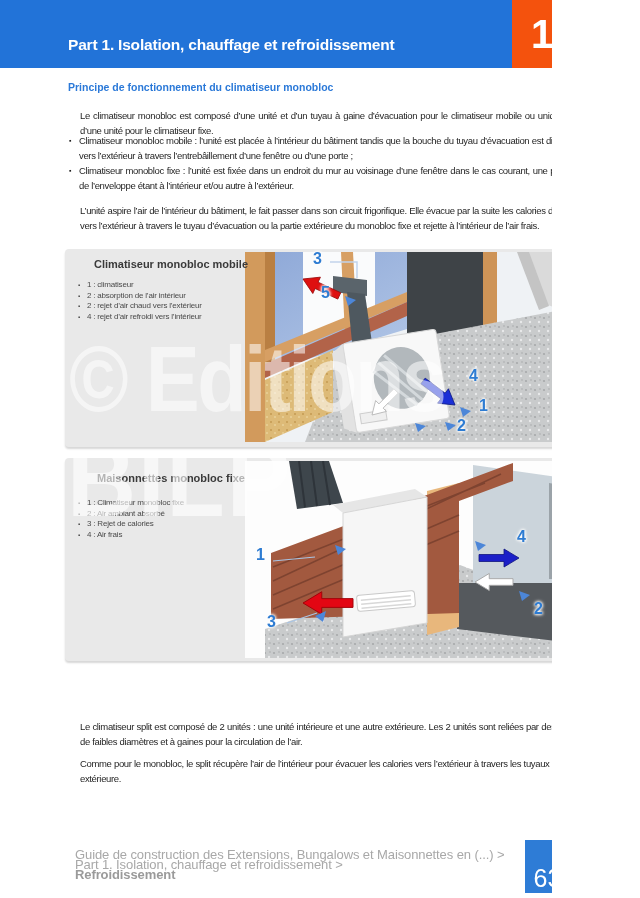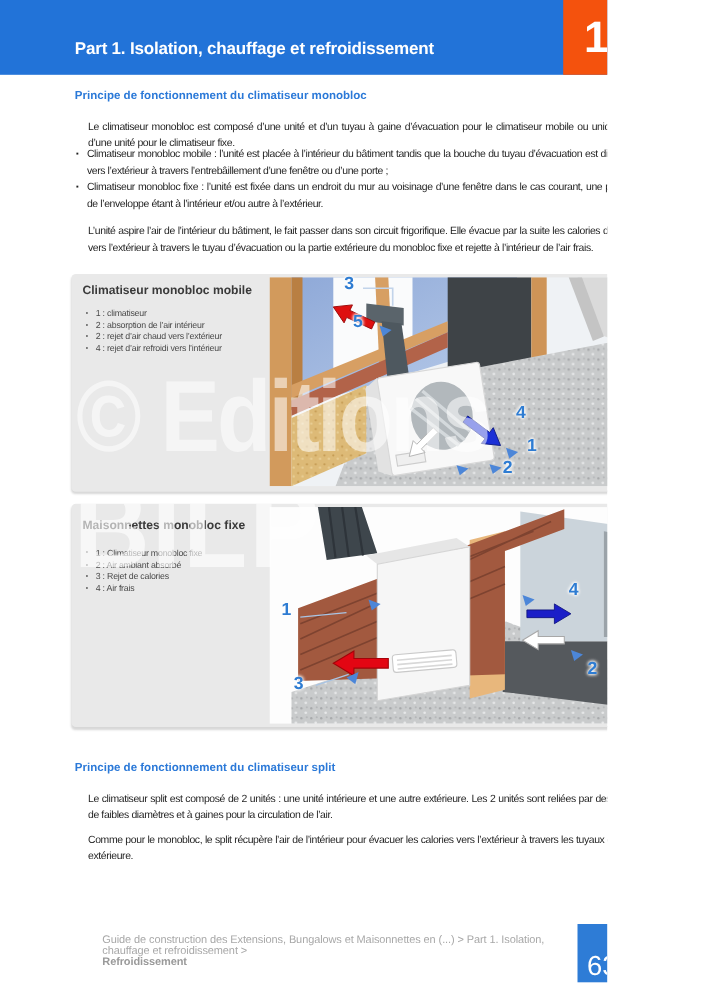--- a/index.html
+++ b/index.html
@@ -26,21 +26,21 @@
   .bullet-list li::before{content:"▪";position:absolute;left:1px;top:0;font-size:7px;color:#1f1f1f;}
   #para-2{top:191px;height:46px;}
   #heading-2{top:692px;}
   #para-3{top:707px;height:31px;}
   #para-4{top:744px;height:31px;}
   
   .figure{position:absolute;left:65px;width:510px;background:#E9E9E9;border-radius:4px;
           overflow:hidden;box-shadow:0 2px 2px rgba(0,0,0,0.16);}
   #figure-1{top:249px;height:198px;}
   #figure-2{top:458px;height:203px;}
-  .fig-title{position:absolute;left:10px;width:192px;font-size:11px;
+  .fig-title{position:absolute;left:10px;width:192px;text-align:center;font-size:11px;
              font-weight:bold;color:#3a3a3a;}
   #figure-1 .fig-title{top:9px;}
   #figure-2 .fig-title{top:14px;}
   .fig-legend{position:absolute;left:13px;margin:0;padding:0;list-style:none;width:170px;
               font-size:8px;line-height:10.5px;color:#4a4a4a;letter-spacing:-0.2px;}
   #figure-1 .fig-legend{top:31px;}
   #figure-2 .fig-legend{top:40px;}
   .fig-legend li{position:relative;padding-left:9px;}
   .fig-legend li::before{content:"▪";position:absolute;left:0;top:0;font-size:6px;color:#4a4a4a;}
   .illus{position:absolute;left:180px;top:3px;display:block;}
@@ -51,21 +51,21 @@
                 transform:scaleX(0.92);transform-origin:left top;letter-spacing:2px;}
   .num{position:absolute;font-size:16px;font-weight:bold;color:#2E7CD2;line-height:1;
        text-shadow:0 0 3px #fff,0 0 3px #fff,0 0 4px #fff;}
   
   #f1-m3{left:248px;top:2px;}  #f1-m5{left:256px;top:36px;}
   #f1-m4{left:404px;top:119px;} #f1-m1{left:414px;top:149px;} #f1-m2{left:392px;top:169px;}
   
   #f2-m1{left:191px;top:89px;}  #f2-m3{left:202px;top:156px;}
   #f2-m4{left:452px;top:71px;}  #f2-m2{left:469px;top:143px;}
   
-  .breadcrumb{position:absolute;left:93px;top:850px;width:440px;font-size:10px;line-height:10px;
+  .breadcrumb{position:absolute;left:75px;top:850px;width:440px;font-size:13px;line-height:10px;
               color:#A8A8A8;letter-spacing:-0.1px;}
   .breadcrumb .bold{font-weight:bold;color:#9a9a9a;}
   .page-num-box{position:absolute;left:525px;top:840px;width:45px;height:53px;background:#2E7CD6;
                 display:flex;align-items:flex-end;justify-content:center;}
   .page-num-box span{color:#fff;font-size:25px;}
 </style>
 </head>
 <body>
 
 <div class="page">
@@ -199,21 +199,20 @@
       <li>3 : Rejet de calories</li>
       <li>4 : Air frais</li>
     </ul>
     <span class="num" id="f2-m1">1</span>
     <span class="num" id="f2-m3">3</span>
     <span class="num" id="f2-m4">4</span>
     <span class="num" id="f2-m2">2</span>
     <div class="wm">BILP</div>
   </div>
 
-  <h3 class="sec-heading" id="heading-2">Principe de fonctionnement du climatiseur split</h3>
   <p class="body-text" id="para-3">Le climatiseur split est composé de 2 unités : une unité intérieure et une autre extérieure. Les 2 unités sont reliées par des tuyaux de faibles diamètres et à gaines pour la circulation de l’air.</p>
   <p class="body-text" id="para-4">Comme pour le monobloc, le split récupère l’air de l’intérieur pour évacuer les calories vers l’extérieur à travers les tuyaux et l’unité extérieure.</p>
 
   <div class="breadcrumb">
     <span>Guide de construction des Extensions, Bungalows et Maisonnettes en (...) &gt; Part 1. Isolation, chauffage et refroidissement &gt;</span><br>
     <span class="bold">Refroidissement</span>
   </div>
   <div class="page-num-box">
     <span>63</span>
   </div>

